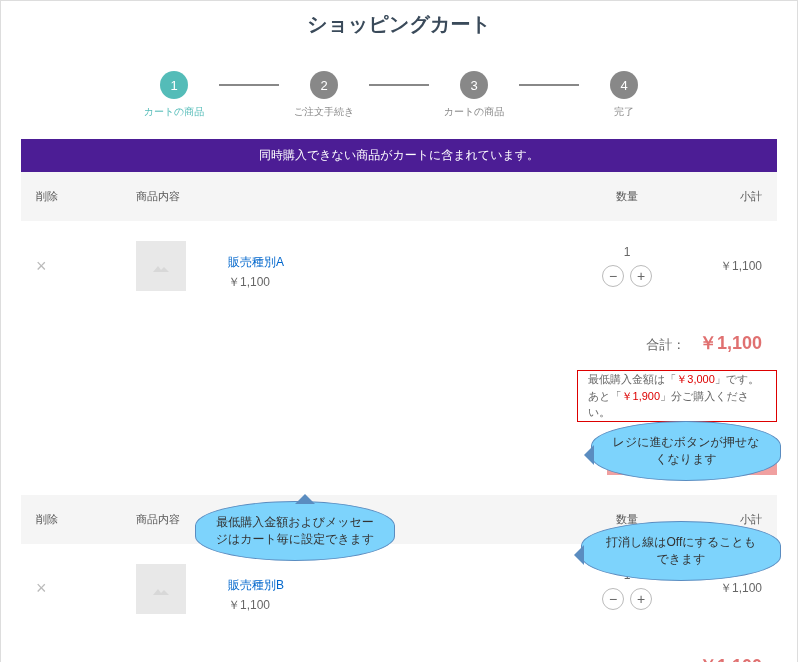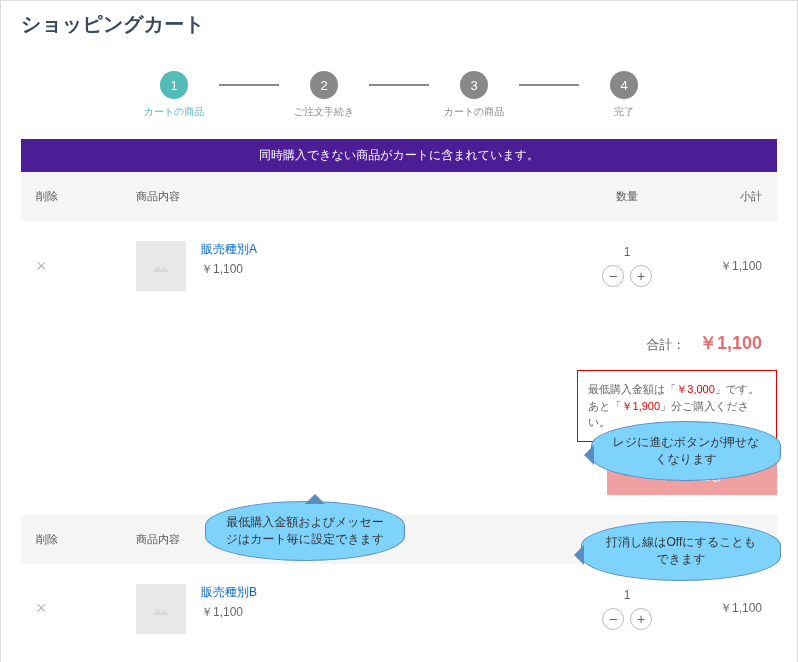--- a/index.html
+++ b/index.html
@@ -1,18 +1,18 @@
 <!DOCTYPE html>
 <html><head>
 <meta charset="utf-8">
 <style>
   * { box-sizing: border-box; margin: 0; padding: 0; }
   body { font-family: "Hiragino Kaku Gothic Pro", Meiryo, sans-serif; width: 798px; background: #fff; color: #333; font-size: 12px; }
   .page { padding: 10px 20px; border: 1px solid #ddd; }
-  .title { font-size: 20px; color: #3a4a5a; font-weight: bold; margin-bottom: 33px; }
+  .title { font-size: 20px; color: #3a4a5a; font-weight: bold; margin-bottom: 33px; text-align: center; }
 
   .stepper { display: flex; justify-content: center; align-items: flex-start; margin: 20px 0; position: relative; }
   .step { display: flex; flex-direction: column; align-items: center; width: 90px; }
   .step-circle { width: 28px; height: 28px; border-radius: 50%; display: flex; align-items: center; justify-content: center; color: #fff; font-size: 13px; background: #888; z-index: 2; }
   .step.active .step-circle { background: #54bcb8; }
   .step-label { font-size: 10px; margin-top: 6px; color: #888; }
   .step.active .step-label { color: #54bcb8; }
   .step-line { width: 60px; height: 2px; background: #888; margin-top: 13px; }
 
   .total-text { text-align: center; margin: 10px 0 15px; color: #666; font-size: 12px; }
@@ -22,41 +22,41 @@
   .cart-head { display: flex; background: #f5f5f5; padding: 17px 15px; font-size: 11px; color: #555; }
   .col-del { width: 100px; }
   .col-desc { flex: 1; }
   .col-qty { width: 110px; text-align: center; }
   .col-sub { width: 80px; text-align: right; }
 
   .cart-row { display: flex; align-items: center; padding: 20px 15px 30px; position: relative; }
   .del-x { width: 100px; color: #bbb; font-size: 18px; display: flex; align-items: center; justify-content: flex-start; }
   .thumb { width: 50px; height: 50px; background: #e8e8e8; display: flex; align-items: center; justify-content: center; margin-right: 15px; }
   .thumb svg { width: 24px; height: 24px; fill: #d8d8d8; }
-  .desc { flex: 1; display: flex; align-items: flex-start; }
+  .desc { flex: 1; display: flex; align-items: flex-end; gap: 27px; }
   .desc-text a { color: #0066cc; text-decoration: none; font-size: 12px; }
   .desc-text .price { color: #666; font-size: 12px; margin-top: 3px; }
   .qty-box { width: 110px; text-align: center; }
   .qty-val { color: #666; font-size: 12px; margin-bottom: 6px; }
   .qty-ctrl { display: flex; justify-content: center; gap: 6px; }
   .qty-btn { width: 22px; height: 22px; border: 1px solid #bbb; border-radius: 50%; background: #fff; color: #666; display: flex; align-items: center; justify-content: center; font-size: 14px; cursor: pointer; }
   .sub { width: 80px; text-align: right; color: #666; font-size: 12px; }
 
   .section-total { text-align: right; padding: 10px 15px 15px; font-size: 13px; }
   .section-total .label { color: #666; margin-right: 10px; }
   .section-total .val { color: #e07070; font-size: 18px; font-weight: bold; }
 
-  .min-box { border: 1px solid #d00; padding: 10px 10px; margin: 0 0 8px auto; width: 200px; font-size: 11px; color: #666; line-height: 1.5; text-align: left; }
+  .min-box { border: 1px solid #d00; padding: 0 10px; margin: 0 0 8px auto; width: 200px; font-size: 11px; color: #666; line-height: 1.5; text-align: left; }
   .min-box .hl { color: #d00; }
 
   .btns { display: flex; flex-direction: column; align-items: flex-end; gap: 8px; margin-bottom: 20px; }
   .checkout-btn { background: #f0a0a0; color: #fff; width: 170px; text-align: center; padding: 10px; font-size: 12px; cursor: not-allowed; }
 
   .callout { position: absolute; background: #7dd3fc; border: 1px solid #5a8cc0; border-radius: 50%; padding: 12px 18px; font-size: 12px; color: #333; text-align: center; z-index: 10; line-height: 1.4; }
-  .callout.c1 { top: 500px; left: 204px; width: 200px; border-radius: 60%/50%; }
+  .callout.c1 { top: 500px; left: 194px; width: 200px; border-radius: 60%/50%; }
   .callout.c2 { top: 420px; left: 590px; width: 190px; border-radius: 60%/50%; }
   .callout.c3 { top: 520px; left: 580px; width: 200px; border-radius: 60%/50%; }
   .callout::before { content: ""; position: absolute; width: 0; height: 0; border: 10px solid transparent; }
   .c1::before { top: -18px; left: 50%; border-bottom-color: #5a8cc0; }
   .c2::before { top: 40%; left: -18px; border-right-color: #5a8cc0; }
   .c3::before { top: 40%; left: -18px; border-right-color: #5a8cc0; }
 
   .cart-wrap { position: relative; }
 </style>
 </head>

